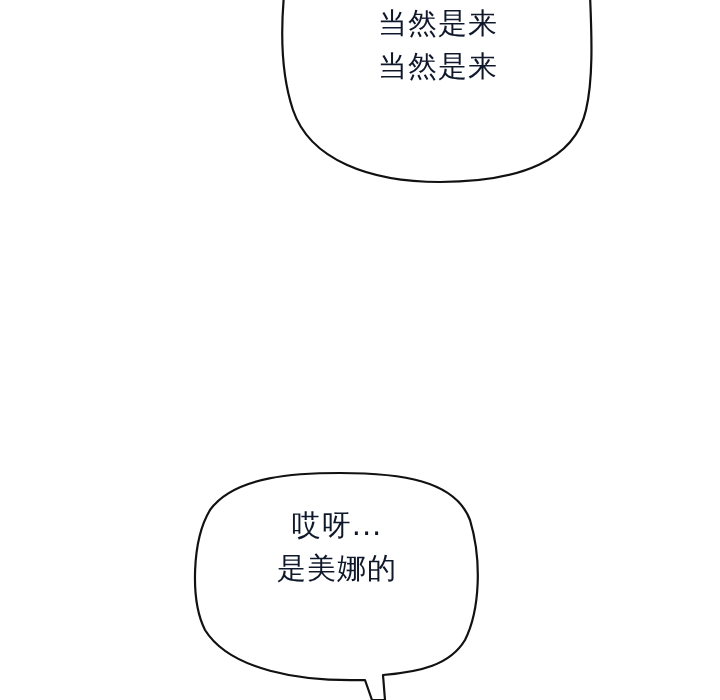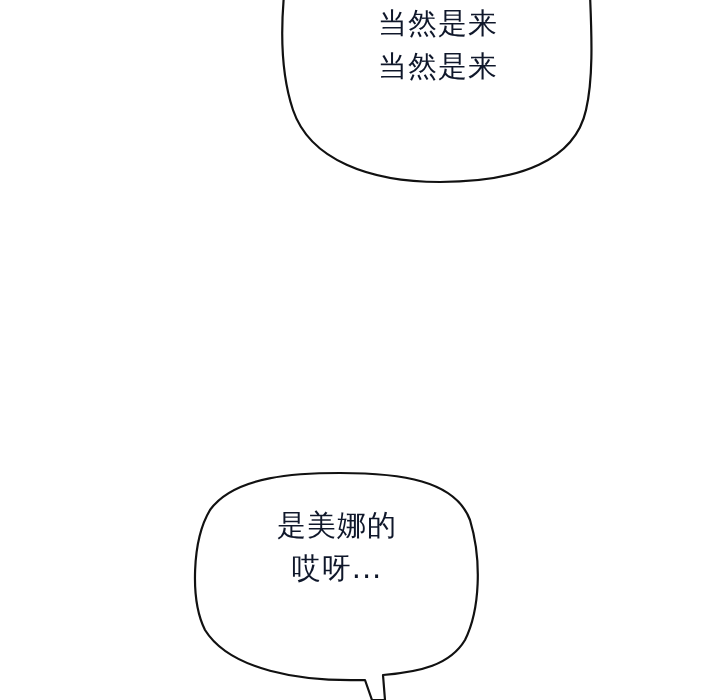--- a/index.html
+++ b/index.html
@@ -42,16 +42,16 @@
          L 372 700
          Z" fill="#ffffff" stroke="#111" stroke-width="2.2" stroke-linejoin="round"></path>
   </svg>
 
   <div class="text-block" id="top-text">
     <div>当然是来</div>
     <div>当然是来</div>
   </div>
 
   <div class="text-block" id="bottom-text">
+    <div>哎呀...</div>
     <div>是美娜的</div>
-    <div>哎呀...</div>
   </div>
 </div>
 
 </body></html>

